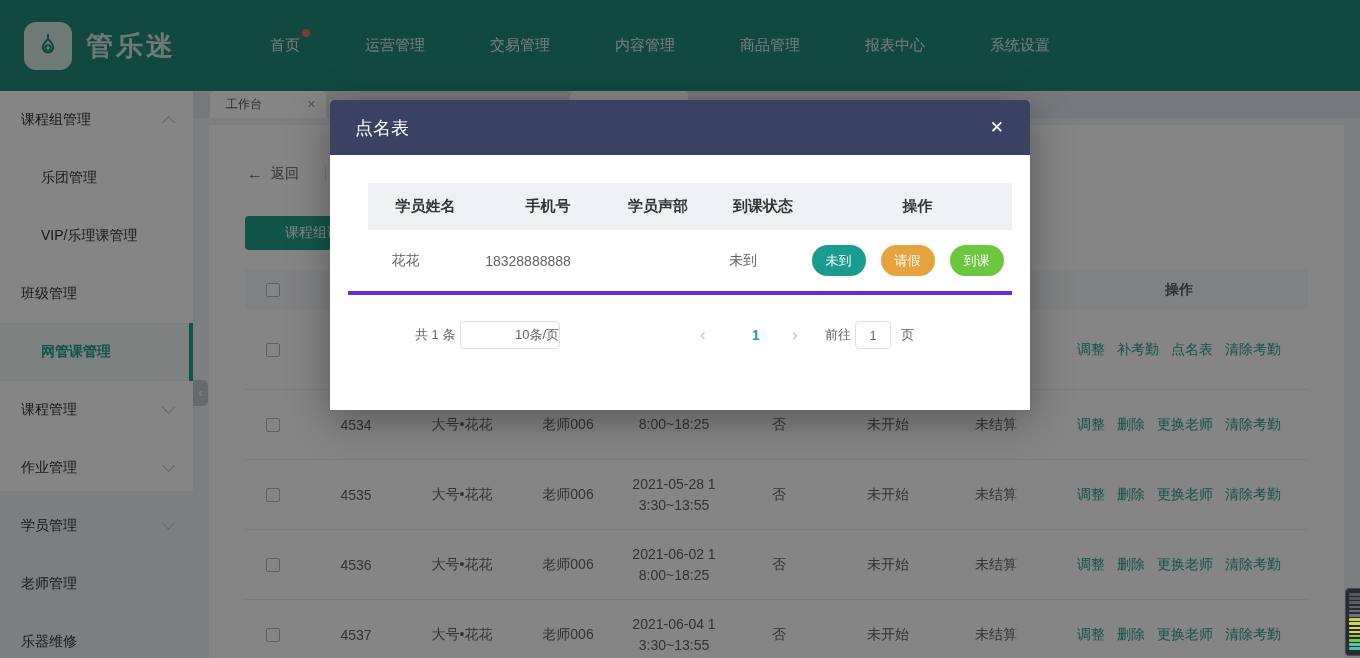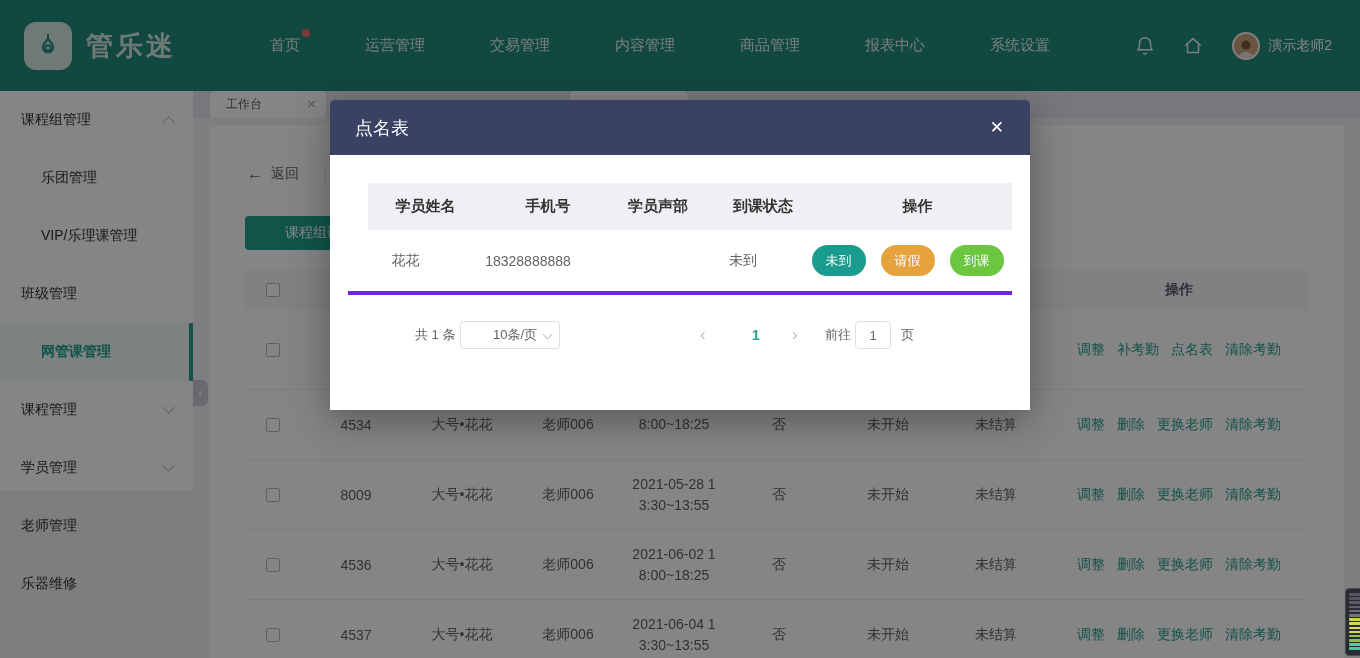--- a/index.html
+++ b/index.html
@@ -88,21 +88,21 @@
   .pill { min-width:54px; height:31px; border:none; border-radius:16px; color:#ffffff; font-size:13px;
           padding:0 12px; cursor:pointer; }
   .pill.absent { background:#199b8d; }
   .pill.leave  { background:#e6a23c; }
   .pill.attend { background:#6cc63e; }
 
   .pag { position:relative; height:28px; margin-top:26px; font-size:13px; color:#606266; }
   .pag > * { position:absolute; top:0; height:28px; display:flex; align-items:center; }
   .pag-total { left:67px; }
   .pag-size { left:112px; width:100px; border:1px solid #dcdfe6; border-radius:4px; background:#ffffff;
-              padding-left:32px; color:#606266; cursor:pointer; position:absolute; }
+              padding-left:32px; color:#606266; cursor:pointer; position:absolute;justify-content:flex-end; }
   .pag-size .sel-chev { position:absolute; right:8px; top:9px; width:7px; height:7px;
        border-right:1.3px solid #c0c4cc; border-bottom:1.3px solid #c0c4cc; transform:rotate(45deg); }
   .pag-prev { left:352px; color:#b4bccc; font-size:17px; cursor:pointer; }
   .pag-cur  { left:404px; color:#21a38f; font-weight:700; font-size:14px; cursor:pointer; }
   .pag-next { left:444px; color:#b4bccc; font-size:17px; cursor:pointer; }
   .pag-goto { left:477px; }
   .pag-input { left:507px; width:36px; height:28px; border:1px solid #dcdfe6; border-radius:4px;
                text-align:center; font-size:13px; color:#606266; }
   .pag-unit { left:553px; }
 
@@ -133,37 +133,20 @@
       <span>首页</span>
       <span class="nav-dot"></span>
     </div>
     <div class="nav-item">运营管理</div>
     <div class="nav-item">交易管理</div>
     <div class="nav-item">内容管理</div>
     <div class="nav-item">商品管理</div>
     <div class="nav-item">报表中心</div>
     <div class="nav-item">系统设置</div>
   </div>
-  <div class="nav-right">
-    <svg class="nav-ico" viewBox="0 0 24 24" fill="none" stroke="rgba(255,255,255,.92)" stroke-width="1.6" stroke-linecap="round" stroke-linejoin="round">
-      <path d="M18 9a6 6 0 0 0-12 0c0 6-2 7-2 7h16s-2-1-2-7"></path>
-        <path d="M10.5 20a2 2 0 0 0 3 0"></path>
-    </svg>
-    <svg class="nav-ico" viewBox="0 0 24 24" fill="none" stroke="rgba(255,255,255,.92)" stroke-width="1.6" stroke-linejoin="round">
-      <path d="M3.5 11.5 12 4l8.5 7.5"></path>
-        <path d="M6 10v9h12v-9"></path>
-    </svg>
-    <div class="avatar">
-      <svg viewBox="0 0 24 24" width="24" height="24" style="margin:2px auto 0">
-        <circle cx="12" cy="9" r="4.5" fill="#7a5b44"></circle>
-        <path d="M3 24c1-6 6-8 9-8s8 2 9 8z" fill="#e8e2da"></path>
-      </svg>
-    </div>
-    <div class="user-name">演示老师2</div>
-  </div>
 </div>
 
 <div class="sidebar">
   <div class="side-item">
     <span class="lbl">课程组管理</span>
     <span class="chev up"></span>
   </div>
   <div class="side-item sub">
     <span class="lbl">乐团管理</span>
   </div>
@@ -171,20 +154,24 @@
     <span class="lbl">VIP/乐理课管理</span>
   </div>
   <div class="side-item">
     <span class="lbl">班级管理</span>
   </div>
   <div class="side-item sub active">
     <span class="lbl">网管课管理</span>
   </div>
   <div class="side-item">
     <span class="lbl">课程管理</span>
+    <span class="chev down"></span>
+  </div>
+  <div class="side-item">
+    <span class="lbl">作业管理</span>
     <span class="chev down"></span>
   </div>
   <div class="side-item">
     <span class="lbl">学员管理</span>
     <span class="chev down"></span>
   </div>
   <div class="side-item">
     <span class="lbl">老师管理</span>
   </div>
   <div class="side-item">
@@ -263,21 +250,21 @@
           <span class="lnk">删除</span>
           <span class="lnk">更换老师</span>
           <span class="lnk">清除考勤</span>
         </div>
       </div>
 
       <div class="bt-grid bt-row rn">
         <div class="cell">
             <div class="cbx"></div>
           </div>
-        <div class="cell">8009</div>
+        <div class="cell">4535</div>
         <div class="cell">大号•花花</div>
         <div class="cell">老师006</div>
         <div class="cell date2">
             <div>2021-05-28 1</div>
             <div>3:30~13:55</div>
           </div>
         <div class="cell">否</div>
         <div class="cell">未开始</div>
         <div class="cell">未结算</div>
         <div class="ops">

